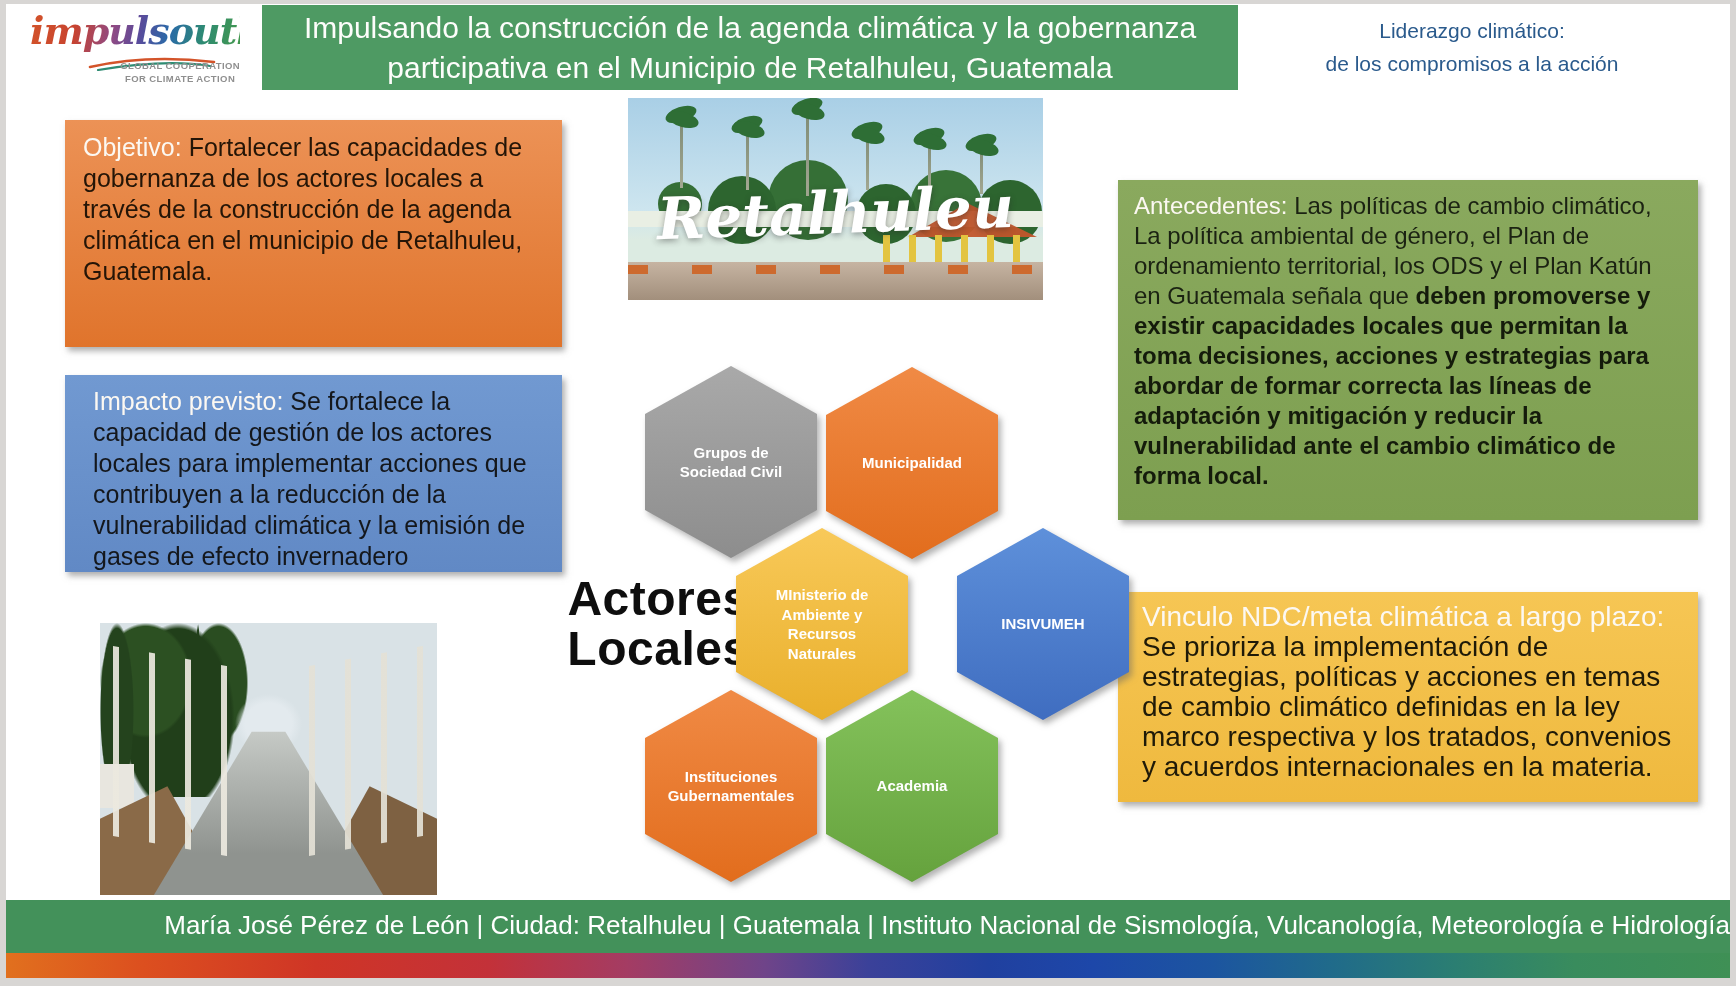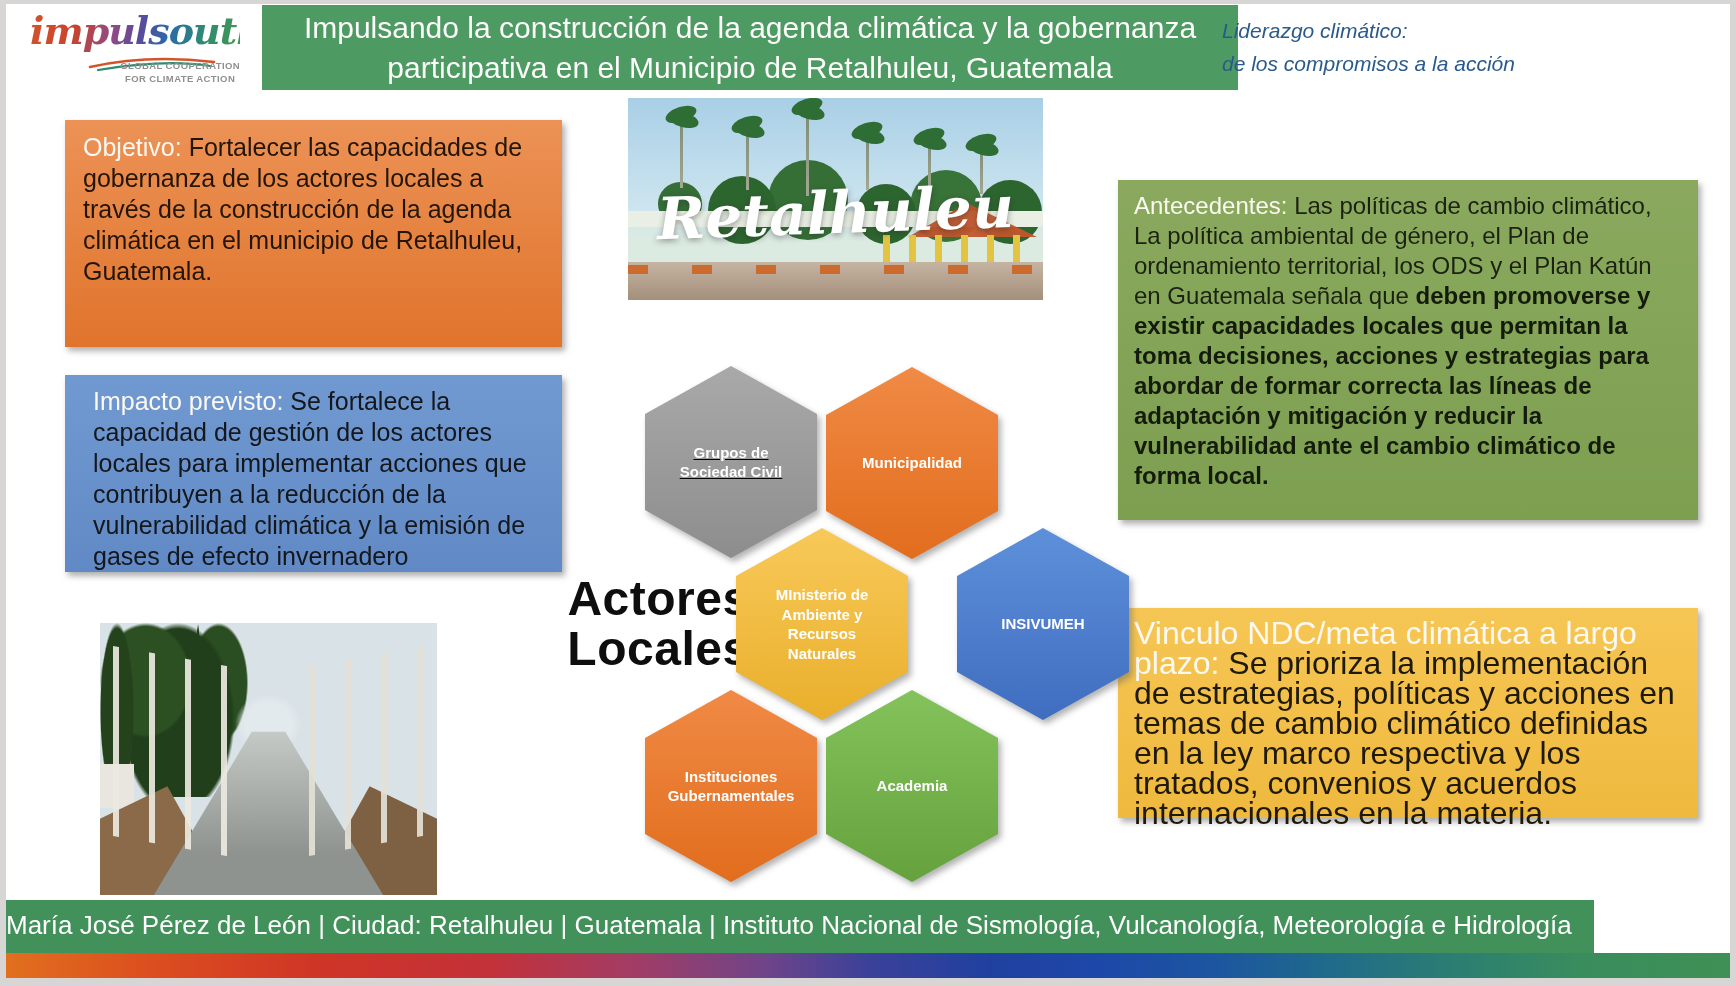--- a/index.html
+++ b/index.html
@@ -15,35 +15,35 @@
     background:linear-gradient(100deg,#d3542a 0%,#c8432f 22%,#8f4a84 40%,#5a4b9b 52%,#2a6aa8 66%,#2e8b72 82%,#44984c 100%);
     -webkit-background-clip:text; background-clip:text; }
   @supports ((-webkit-background-clip:text) or (background-clip:text)) { .logo-script { color:transparent; } }
   .logo-swoosh { position:absolute; left:58px; top:47px; }
   .logo-tagline { position:absolute; right:0; bottom:4px; text-align:center; font-size:9.5px; font-weight:bold; color:#8f8f8f; letter-spacing:.4px; line-height:1.35; }
 
   
   .title-bar { position:absolute; left:236px; top:1px; width:976px; height:85px; background:#4e9a63;
     display:flex; align-items:center; justify-content:center; text-align:center;
     color:#fdfdfb; font-size:30px; line-height:40px; padding:0 26px;margin-left:20px; }
-  .program { position:absolute; left:1216px; top:10px; width:500px; text-align:left;
-    color:#2a5a8c; font-size:21px; line-height:33px;font-style:italic; }
+  .program { position:absolute; left:1216px; top:10px; width:500px; text-align:center;
+    color:#2a5a8c; font-size:21px; line-height:33px; }
 
   
   .cbox { position:absolute; box-shadow:3px 4px 6px rgba(110,110,110,.55);margin-left:12px; }
   .box-label { color:#fcf8f2; }
   .box-objetivo { left:47px; top:116px; width:497px; height:227px; padding:12px 18px;
     background:linear-gradient(180deg,#ec9256 0%,#e0742c 100%); color:#241507; font-size:25px; line-height:31px; }
   .box-impacto  { left:47px; top:371px; width:497px; height:197px; padding:11px 28px;
     background:linear-gradient(180deg,#7199d1 0%,#6189c5 100%); color:#14171c; font-size:25px; line-height:31px; }
   .box-antecedentes { left:1100px; top:176px; width:580px; height:340px; padding:11px 16px;
     background:linear-gradient(180deg,#8aa95e 0%,#7d9f50 100%); color:#1b2212; font-size:24px; line-height:30px; }
   .box-antecedentes b { color:#141b0b; }
-  .box-vinculo { left:1100px; top:604px; width:580px; height:210px; padding:10px 16px;
-    background:linear-gradient(180deg,#f6c654 0%,#efb93e 100%); color:#1f1a08; font-size:32px; line-height:30px; }
+  .box-vinculo { left:1100px; top:588px; width:580px; height:210px; padding:10px 24px;
+    background:linear-gradient(180deg,#f6c654 0%,#efb93e 100%); color:#1f1a08; font-size:28px; line-height:30px; }
 
   
   .photo-city { position:absolute; left:622px; top:94px; width:415px; height:202px; overflow:hidden; background:linear-gradient(180deg,#a9cfe6 0%,#cde5ef 55%,#dcebe2 70%); }
   .pc-far { position:absolute; left:0; right:0; top:56%; height:8%; background:#e9efe4; }
   .pc-trees { position:absolute; left:30px; top:84px; width:44px; height:44px; border-radius:50%; background:#356f36;
     box-shadow:62px 6px 0 12px #2d652f, 128px -4px 0 18px #356f36, 206px 10px 0 8px #2d652f, 266px 2px 0 14px #387338, 330px 8px 0 10px #2d652f; }
   .palm { position:absolute; width:3px; background:linear-gradient(#7d8a74,#a3a892); }
   .palm::before, .palm::after { content:""; position:absolute; width:32px; height:15px; border-radius:50%; background:#2e6e35; }
   .palm::before { top:-9px; left:-15px; transform:rotate(-18deg); }
   .palm::after  { top:-4px; left:-13px; transform:rotate(16deg); }
@@ -56,21 +56,21 @@
     background:repeating-linear-gradient(90deg,#cd6a2e 0 20px, rgba(0,0,0,0) 20px 64px); }
   .pc-script { position:absolute; left:0; right:0; top:40%; text-align:center;
     font-family:"DejaVu Serif", serif; font-style:italic; font-weight:bold; font-size:58px; color:#ffffff;
     transform:rotate(-2deg); text-shadow:0 2px 6px rgba(40,40,40,.45); }
 
   
   .hexw { position:absolute; width:172px; height:192px; filter:drop-shadow(3px 4px 3px rgba(100,100,100,.5)); }
   .hex { width:100%; height:100%; clip-path:polygon(50% 0,100% 25%,100% 75%,50% 100%,0 75%,0 25%);
     display:flex; align-items:center; justify-content:center; text-align:center;
     color:#fff; font-size:15px; font-weight:bold; line-height:1.3; padding:0 25px; background:#9c9c9c; }
-  .hex-gray { left:639px; top:362px;text-decoration:underline; }
+  .hex-gray { left:639px; top:362px; }
   .hex-muni { left:820px; top:363px; }
   .hex-mena { left:730px; top:524px; }
   .hex-insi { left:911px; top:524px;margin-left:40px; }
   .hex-inst { left:639px; top:686px; }
   .hex-acad { left:820px; top:686px; }
   .diagram-caption { position:absolute; left:545px; top:570px; width:215px; text-align:center;
     font-size:48px; font-weight:bold; color:#0e0e0e; line-height:50px; letter-spacing:.5px; }
 
   
   .photo-road { position:absolute; left:94px; top:619px; width:337px; height:272px; overflow:hidden; background:#d9e2e6; }
@@ -87,22 +87,22 @@
     background:linear-gradient(180deg,#c8ccc8 38%, #8f938f 85%); }
   .pr-dirt-l { position:absolute; inset:0; clip-path:polygon(0 100%, 0 72%, 20% 60%, 38% 100%); background:#8a6a48; }
   .pr-dirt-r { position:absolute; inset:0; clip-path:polygon(100% 100%, 100% 72%, 80% 60%, 62% 100%); background:#7e6142; }
   .pr-trunks-l { position:absolute; left:4%; top:12%; width:34%; height:70%; transform:skewY(10deg);
     background:repeating-linear-gradient(90deg,#ece9df 0 6px, rgba(0,0,0,0) 6px 36px); opacity:.92; }
   .pr-trunks-r { position:absolute; right:4%; top:12%; width:34%; height:70%; transform:skewY(-10deg);
     background:repeating-linear-gradient(90deg,#e4e1d6 0 6px, rgba(0,0,0,0) 6px 36px); opacity:.92; }
   .pr-wall { position:absolute; left:0; top:52%; width:10%; height:16%; background:#e8e6df; }
 
   
-  .footer-bar { position:absolute; left:0; top:896px; width:1588px; height:53px; background:#43915a;
-    color:#ffffff; font-size:26px; line-height:51px; text-align:left; }
+  .footer-bar { position:absolute; left:0; top:896px; width:1724px; height:53px; background:#43915a;
+    color:#ffffff; font-size:26px; line-height:51px; text-align:right; }
   .gradient-bar { position:absolute; left:0; top:949px; width:1724px; height:25px;
     background:linear-gradient(90deg,#e1701e 0%,#dc4f1f 8%,#cf3526 18%,#c33139 28%,#a43c63 36%,#6f4489 44%,#3b4199 50%,#20409f 57%,#1d47a9 63%,#1c55a0 70%,#206b8a 77%,#2b7e72 84%,#398c5d 91%,#3f9055 100%); }
 </style>
 </head>
 <body>
 
 <div class="slide">
 
   <div class="logo">
     <div class="logo-script">impulsouth</div>

